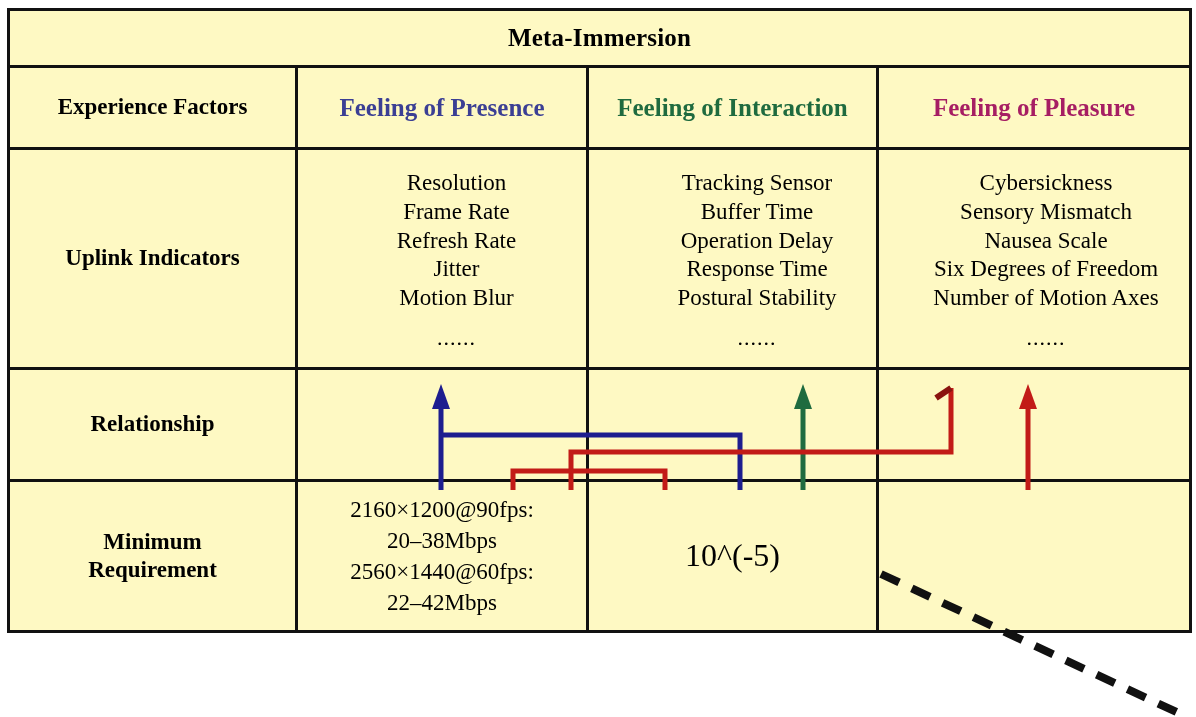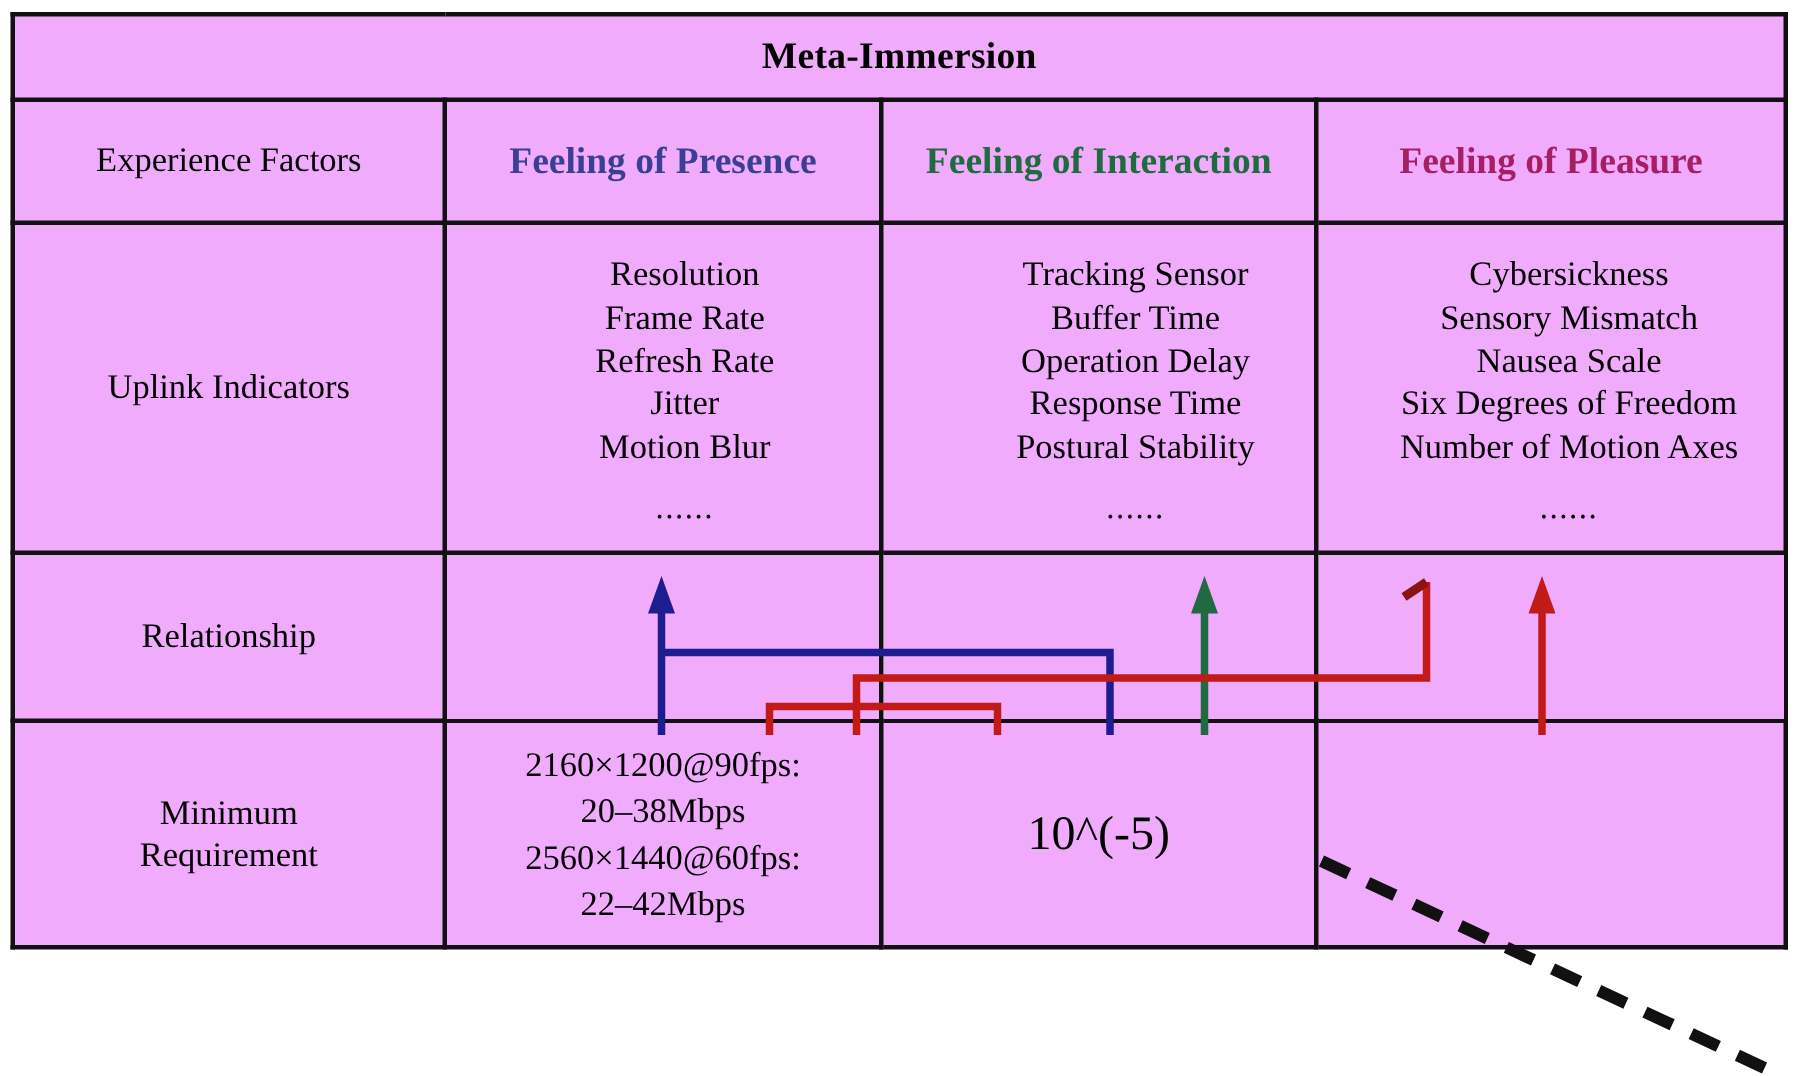--- a/index.html
+++ b/index.html
@@ -21,41 +21,41 @@
   }
   table.matrix {
     border-collapse: collapse;
     table-layout: fixed;
     width: 1182px;
     margin: 8px 0 0 7px;
     background: #fff;
   }
   table.matrix td {
     border: 3px solid #111111;
-    background: #f0abfc;
+    background: #fef9c3;
     vertical-align: middle;
     padding: 0;
   }
   
   col.c0 { width: 288px; }
   col.c1 { width: 291px; }
   col.c2 { width: 290px; }
   col.c3 { width: 313px; }
 
   .title-cell {
     text-align: center;
     font-weight: bold;
     font-size: 25px;
     height: 54px;
     letter-spacing: 0.2px;
     color: #000;
   }
   .rowlabel {
     text-align: center;
-    font-weight: normal;
+    font-weight: bold;
     font-size: 23px;
     color: #000;
     line-height: 1.22;
   }
   .factor {
     text-align: center;
     font-size: 25px;
     line-height: 1.2;
     font-weight: bold;
   }

